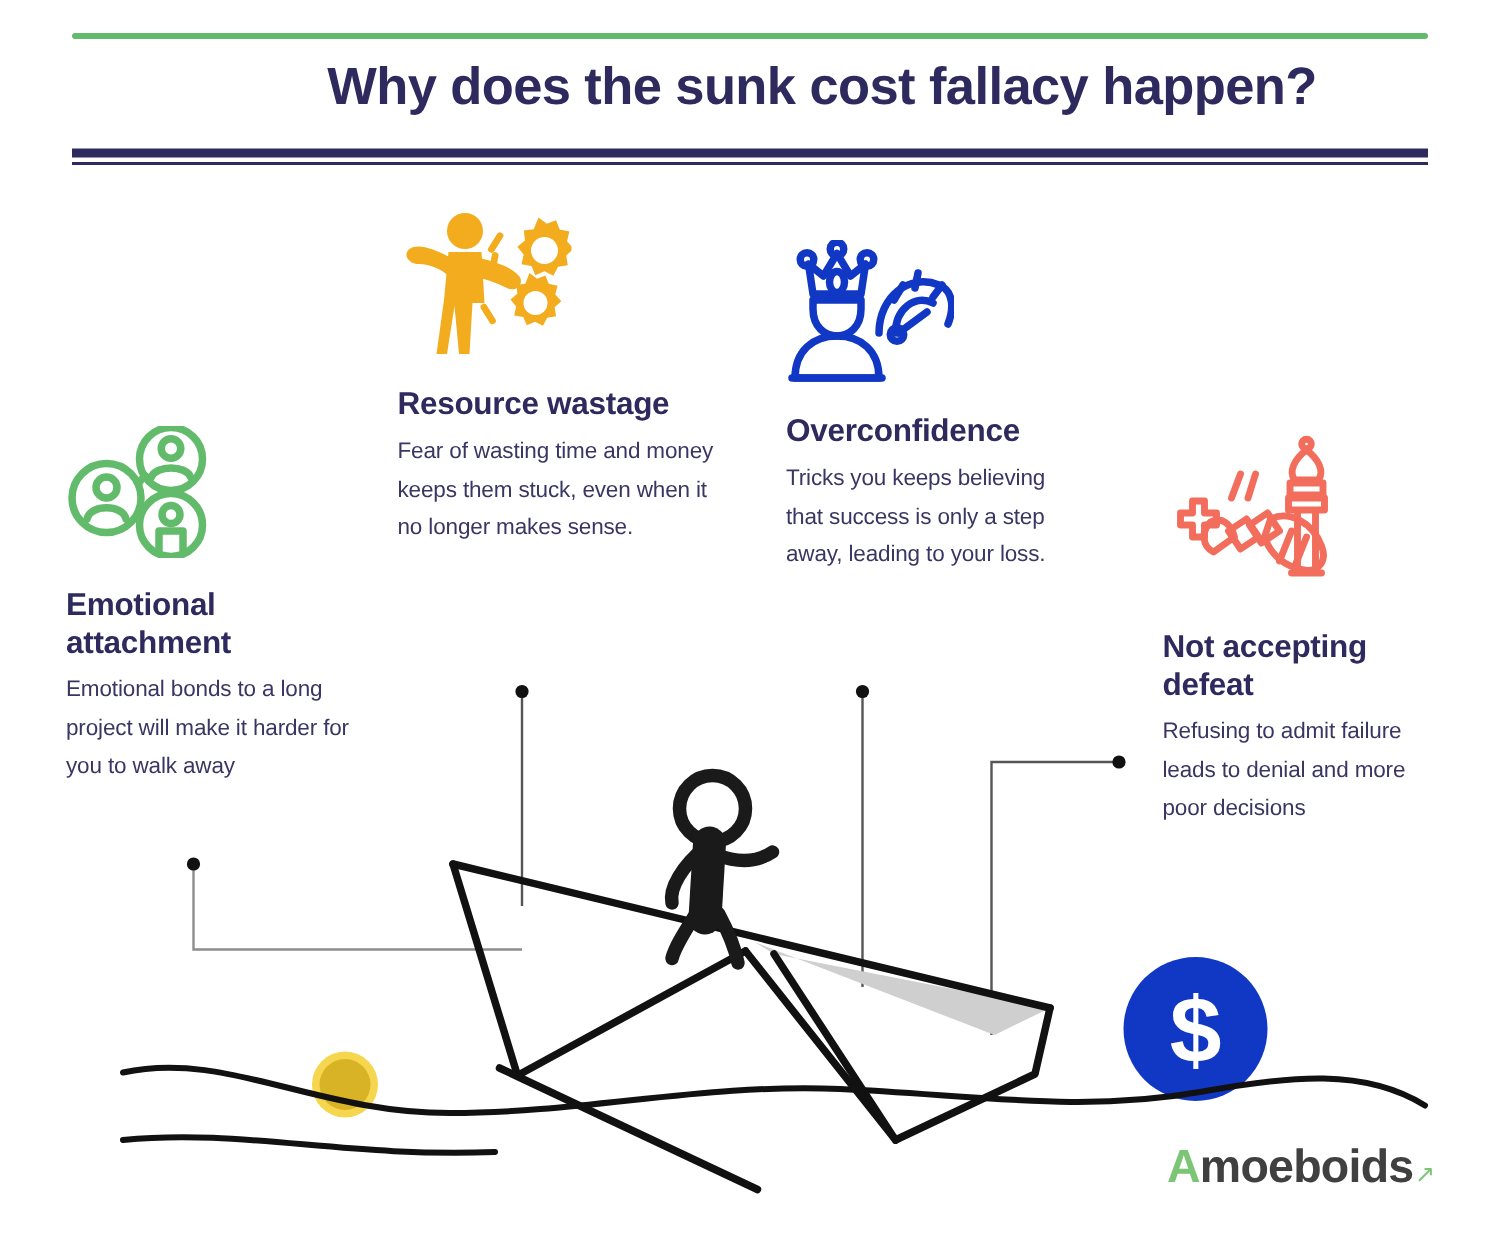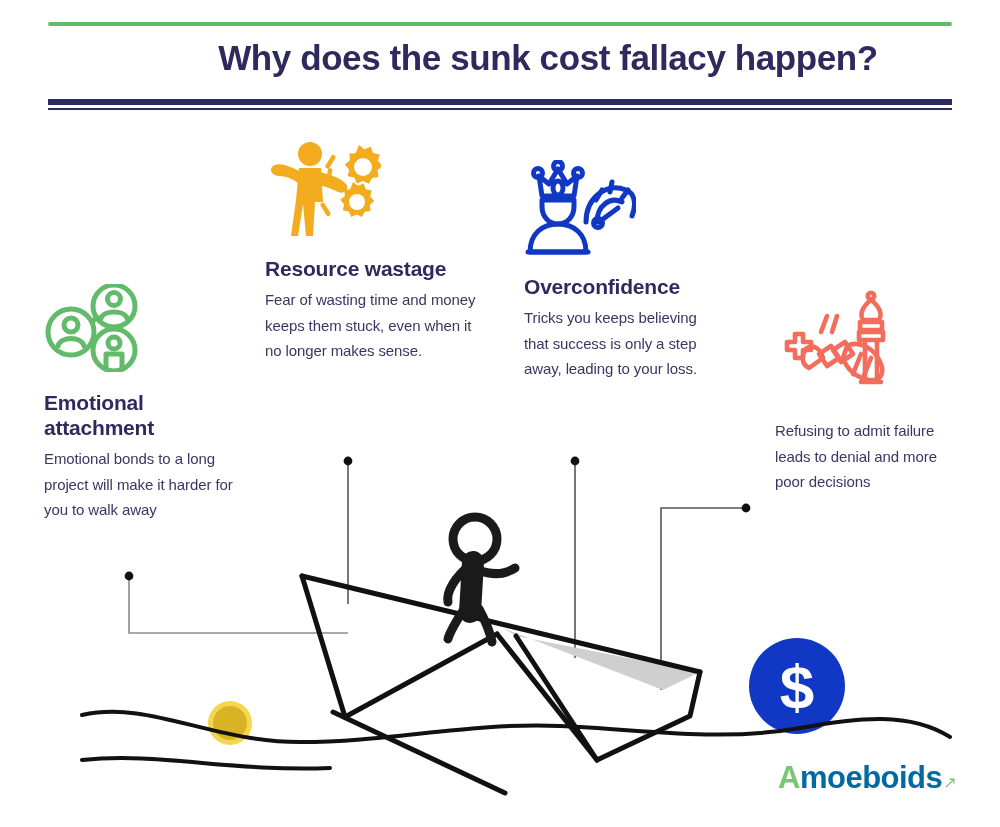--- a/index.html
+++ b/index.html
@@ -66,21 +66,21 @@
   
   #logo{
     position:absolute;left:778px;top:762px;
     display:flex;align-items:baseline;
   }
   #logo .logo-a{
     font-size:31px;font-weight:bold;color:#7cc576;
     letter-spacing:-0.5px;line-height:1;
   }
   #logo .logo-rest{
-    font-size:31px;font-weight:bold;color:#0369a1;
+    font-size:31px;font-weight:bold;color:#404040;
     letter-spacing:-0.5px;line-height:1;
   }
   #logo .logo-arrow{
     margin-left:1px;color:#7cc576;
   }
 </style>
 </head>
 <body>
 
 <div id="stage">
@@ -266,20 +266,21 @@
 
           <path d="M12,62 L12,54 L20,54 L20,46 L28,46 L28,54 L36,54 L36,62 L28,62 L28,70 L20,70 L20,62 Z" transform="translate(0,0)"></path>
           <path d="M32,60 C26,66 26,76 34,80 L48,70 C46,62 40,56 32,60 Z"></path>
           <path d="M44,66 L56,58 L64,70 L52,78 Z"></path>
           <path d="M58,62 L70,54 L78,66 L66,74 Z"></path>
           <path d="M72,58 C84,52 100,60 106,76 C110,86 104,94 94,92 C82,90 72,82 68,70 Z"></path>
           <path d="M86,66 L78,86 M96,70 L88,90"></path>
         </g>
       </svg>
     </span>
+    <h3>Not accepting defeat</h3>
     <p>Refusing to admit failure leads to denial and more poor decisions</p>
   </div>
 
   <div id="logo">
     <span class="logo-a">A</span>
     <span class="logo-rest">moeboids</span>
     <span class="logo-arrow">↗</span>
   </div>
 
 </div>

